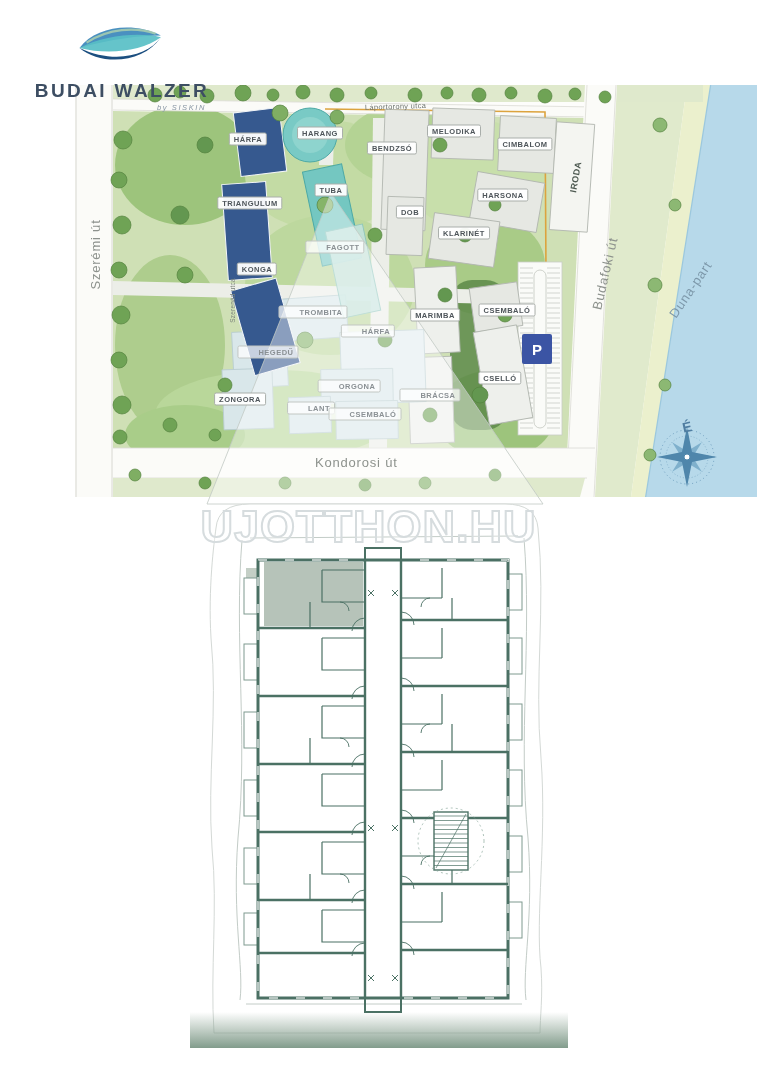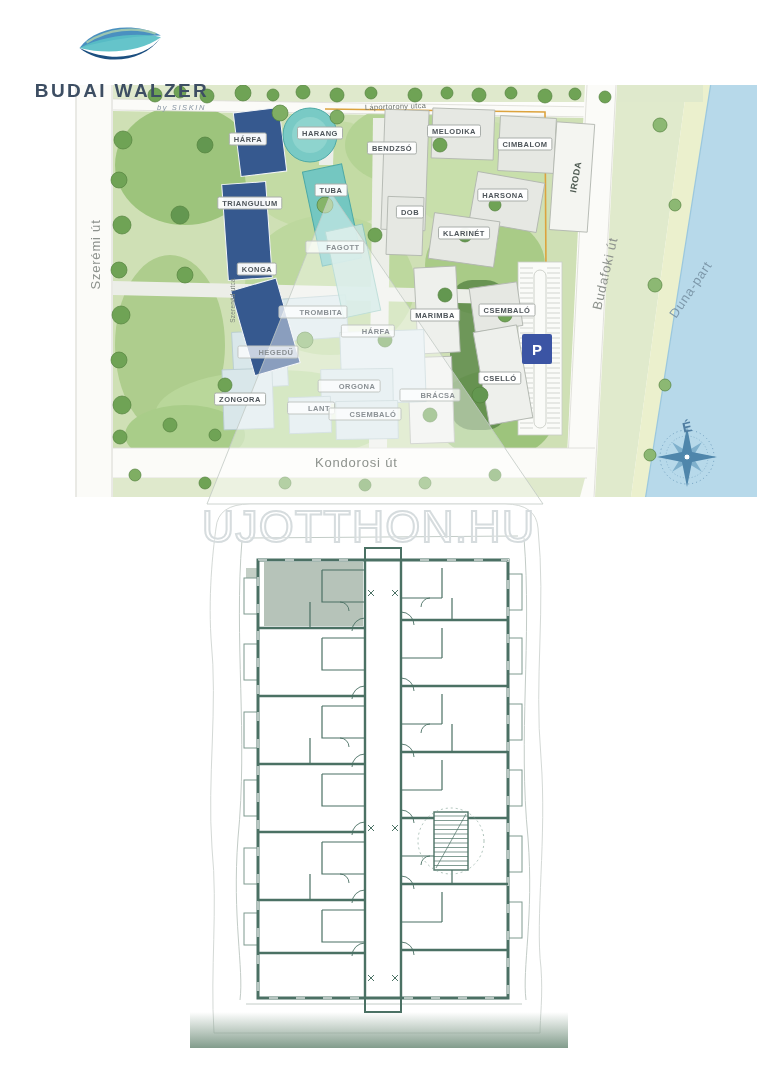--- a/index.html
+++ b/index.html
@@ -14,21 +14,21 @@
   .chip{position:absolute;z-index:6;transform:translate(-50%,-50%);
         background:rgba(255,255,255,.95);border:1px solid #a9aeaa;border-radius:2px;
         padding:1px 4px;font-size:7.5px;font-weight:700;letter-spacing:.5px;color:#4e555a;white-space:nowrap;}
   .chip.faded{background:rgba(255,255,255,.72);border-color:#c2c7c3;color:#8a9094;padding-left:20px;}
   .street{position:absolute;z-index:6;transform-origin:center;color:#8d928d;
           font-size:13px;letter-spacing:.8px;white-space:nowrap;}
   #p-badge{position:absolute;left:522px;top:334px;width:30px;height:30px;background:#3b54a4;
            color:#fff;font-size:15px;font-weight:700;display:flex;align-items:center;justify-content:center;
            border-radius:2px;z-index:6;}
   #watermark{position:absolute;left:50%;top:501px;transform:translateX(-53%);z-index:8;
-             font-size:45px;font-weight:400;letter-spacing:1px;color:rgba(255,255,255,.28);
+             font-size:45px;font-weight:700;letter-spacing:1px;color:rgba(255,255,255,.28);
              -webkit-text-stroke:2px #d6dcde;white-space:nowrap;}
   #bottom-shadow{position:absolute;left:190px;top:1012px;width:378px;height:36px;z-index:5;
         background:linear-gradient(180deg,rgba(131,157,140,0) 0%,rgba(131,157,140,.55) 55%,rgba(116,145,127,.9) 100%);}
   svg{display:block;}
 </style>
 </head>
 <body>
 
 <div id="stage">
 

